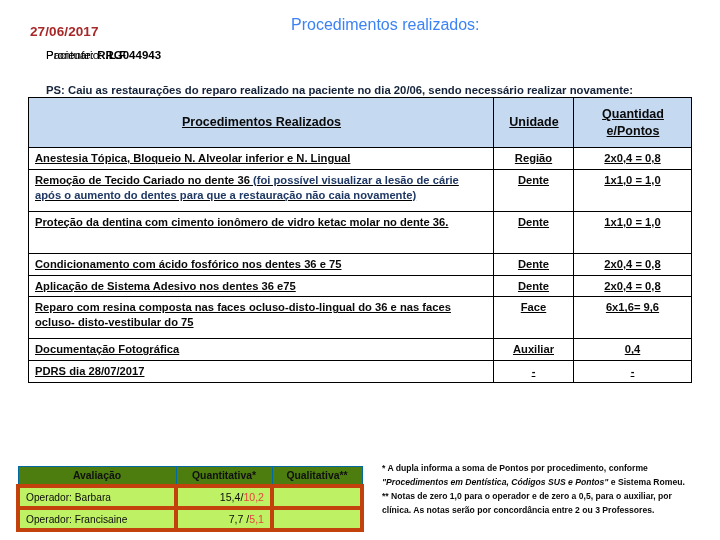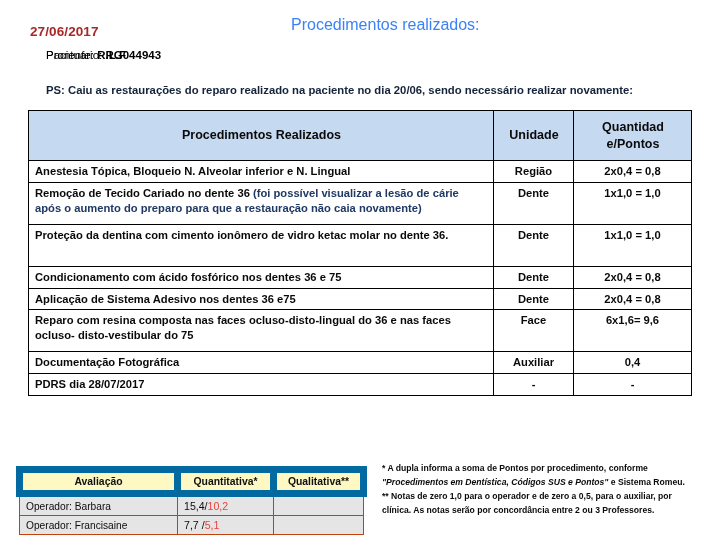--- a/index.html
+++ b/index.html
@@ -66,22 +66,23 @@
     font-size: 11.3px;
     font-weight: bold;
     color: #14223a;
     white-space: nowrap;
   }
 
   
   .proc-table-wrap {
     position: absolute;
     left: 28px;
-    top: 110px;
+    top: 97px;
     width: 663px;
+    text-decoration: underline;
   }
   table.proc {
     border-collapse: collapse;
     width: 663px;
     table-layout: fixed;
   }
   table.proc td, table.proc th {
     border: 1.6px solid #000000;
     vertical-align: top;
     padding: 3px 5px 3px 6px;
@@ -124,37 +125,37 @@
   }
   table.eval {
     position: absolute;
     left: 16px;
     top: 4px;
     border-collapse: collapse;
     width: 344px;
     table-layout: fixed;
   }
   table.eval th {
-    background: #fef9c3;
+    background: #4d7c0f;
     color: #101010;
     font-size: 10.4px;
     font-weight: bold;
     text-align: center;
     padding: 3px 2px;
-    border: 7px solid #0369a1;
+    border: 1px solid #0369a1;
   }
   table.eval td {
-    background: #e5e5e5;
+    background: #bef264;
     font-size: 10.2px;
     padding: 3px 6px;
-    border: 1px solid #c2410c;
+    border: 4px solid #c2410c;
     color: #0c0c0c;
   }
   table.eval td.num {
-    text-align: left;
+    text-align: right;
     font-size: 10.6px;
   }
   .ev-lab { font-weight: normal; }
   .ev-name { font-weight: normal; }
   .red { color: #e8423f; }
   .eval-c1 { width: 158px; }
   .eval-c2 { width: 96px; }
   .eval-c3 { width: 90px; }
 
   .notes {
@@ -214,21 +215,21 @@
       </tr>
     </thead>
     <tbody id="proc-body">
 
     <tr class="row-h-1">
           <td><span>Anestesia Tópica, Bloqueio N. Alveolar inferior e N. Lingual</span></td>
           <td class="c-unit">Região</td>
           <td class="c-qty">2x0,4 = 0,8</td>
         </tr>
         <tr class="row-h-2">
-          <td><span>Remoção de Tecido Cariado no dente 36 </span><span class="paren">(foi possível visualizar a lesão de cárie após o aumento do preparo para que a restauração não caia novamente)</span></td>
+          <td><span>Remoção de Tecido Cariado no dente 36 </span><span class="paren">(foi possível visualizar a lesão de cárie após o aumento do dentes para que a restauração não caia novamente)</span></td>
           <td class="c-unit">Dente</td>
           <td class="c-qty">1x1,0 = 1,0</td>
         </tr>
         <tr class="row-h-2">
           <td><span>Proteção da dentina com cimento ionômero de vidro ketac molar no dente 36.</span></td>
           <td class="c-unit">Dente</td>
           <td class="c-qty">1x1,0 = 1,0</td>
         </tr>
         <tr class="row-h-1">
           <td><span>Condicionamento com ácido fosfórico nos dentes 36 e 75</span></td>

